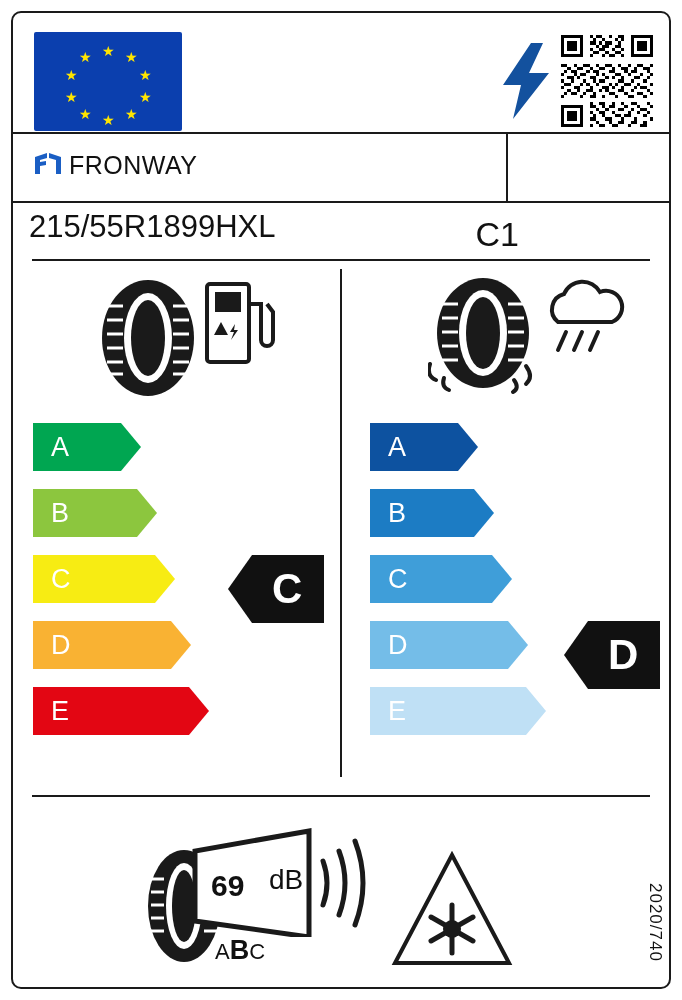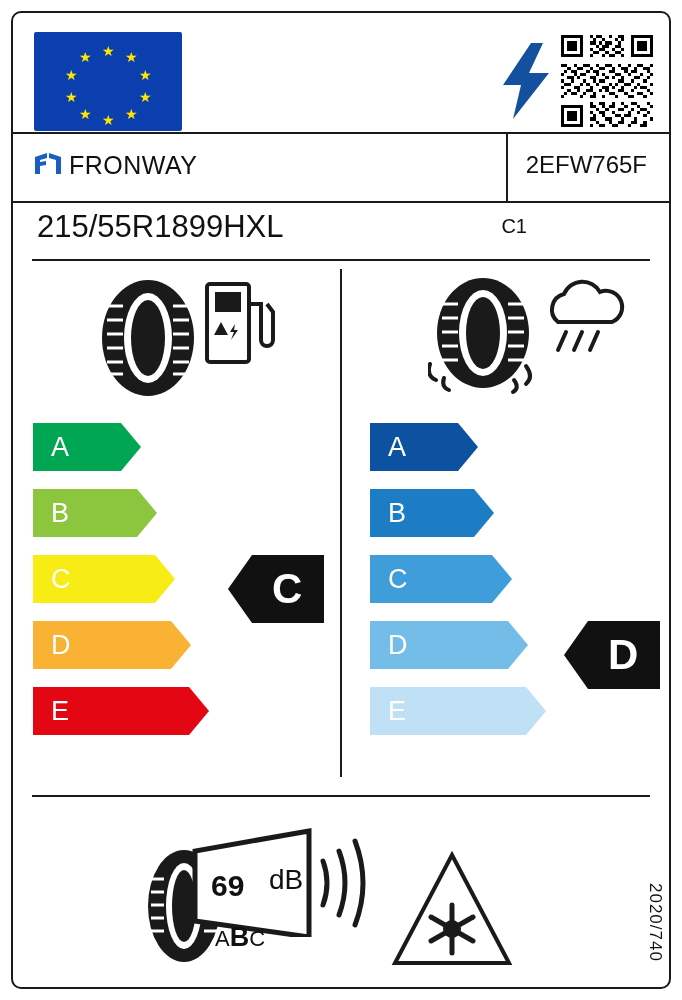--- a/index.html
+++ b/index.html
@@ -105,37 +105,37 @@
     position: absolute;
     right: 22px;
     top: 18px;
     font-size: 24px;
     color: #111;
   }
 
   
   .size-row {
     position: absolute;
-    left: 8px;
+    left: 0;
     top: 188px;
     width: 528px;
     height: 56px;
   }
   .tyre-size {
     position: absolute;
     left: 16px;
     top: 8px;
     font-size: 31px;
     color: #111;
   }
   .tyre-class {
     position: absolute;
     right: 22px;
     top: 14px;
-    font-size: 20px;
+    font-size: 34px;
     color: #111;
   }
 
   
   .panel-divider {
     position: absolute;
     left: 327px;
     top: 256px;
     width: 2px;
     height: 508px;
@@ -198,21 +198,21 @@
   .db-unit {
     position: absolute;
     left: 128px;
     top: 39px;
     font-size: 28px;
     color: #111;
   }
   .noise-classes {
     position: absolute;
     left: 74px;
-    top: 97px;
+    top: 110px;
     font-size: 22px;
     color: #111;
   }
   .noise-classes .sel {
     font-size: 27px;
     font-weight: bold;
   }
   .snow-group {
     position: absolute;
     left: 378px;
@@ -428,21 +428,20 @@
   </div>
 
   <div class="rule" style="left:0;top:119px;width:656px;height:2px;"></div>
 
   <div class="brand-row">
     <svg class="brand-logo" viewBox="0 0 26 21">
       <polygon points="0,4 12,0 12,5 5,7 5,9 11,8 11,12 5,13 5,21 0,21" fill="#1a5ec4"></polygon>
       <polygon points="14,0 26,4 26,21 21,21 21,7 14,5" fill="#1a5ec4"></polygon>
     </svg>
     <div class="brand-name" style="left:56px;">FRONWAY</div>
-    <div class="model-code">2EFW765F</div>
   </div>
 
   <div class="rule" style="left:493px;top:120px;width:2px;height:68px;"></div>
   <div class="rule" style="left:0;top:188px;width:656px;height:2px;"></div>
 
   <div class="size-row">
     <div class="tyre-size">215/55R1899HXL</div>
     <div class="tyre-class">C1</div>
   </div>
 

